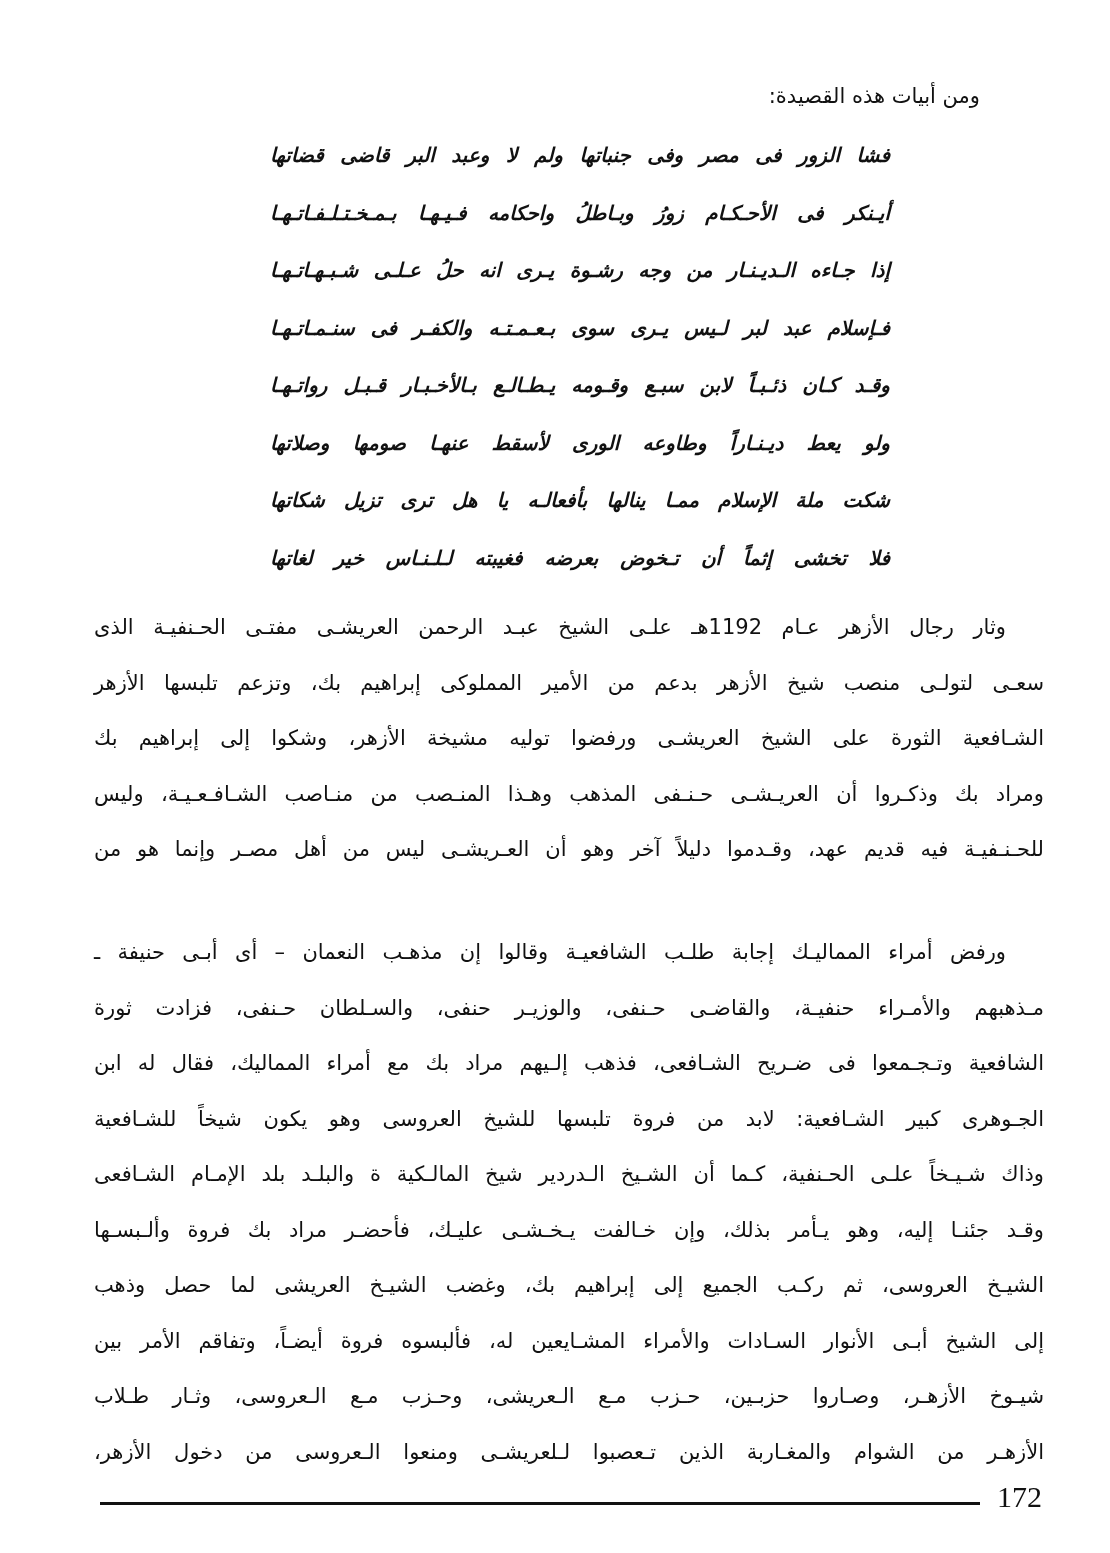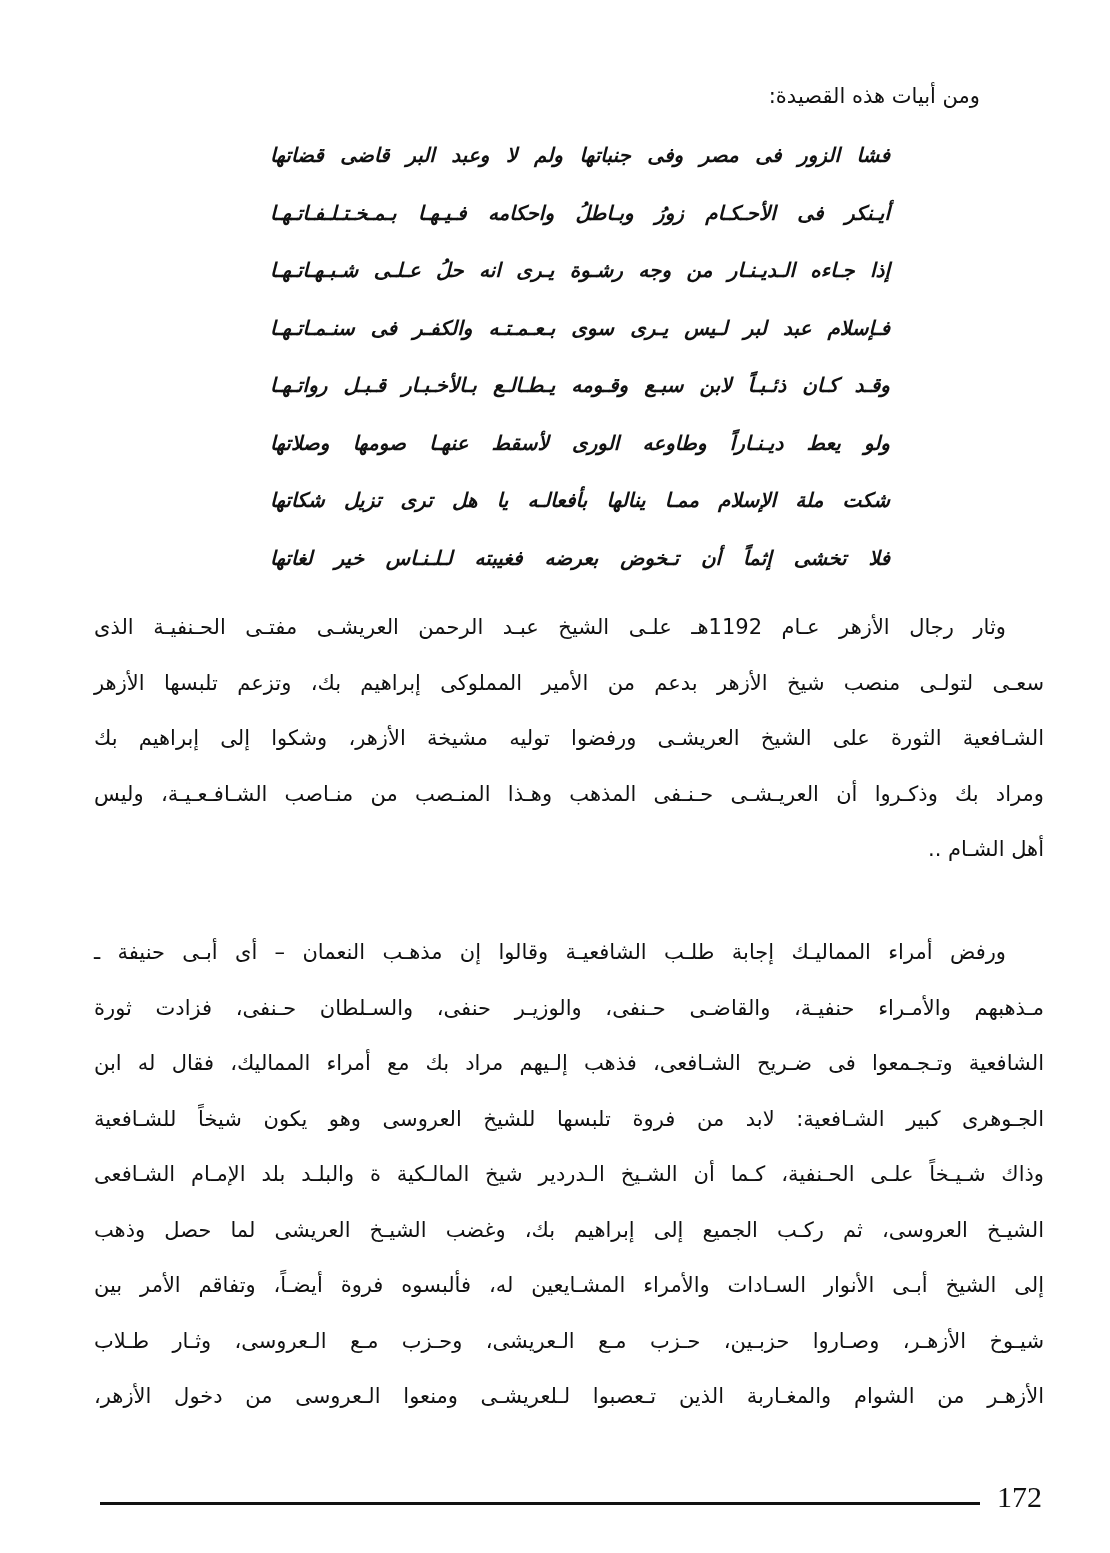--- a/index.html
+++ b/index.html
@@ -107,29 +107,30 @@
     <div class="verse">ولو يعط ديـنـاراً وطاوعه الورى لأسقط عنهـا صومها وصلاتها</div>
     <div class="verse">شكت ملة الإسلام ممـا ينالها بأفعالـه يا هل ترى تزيل شكاتها</div>
     <div class="verse">فلا تخشى إثماً أن تـخوض بعرضه فغيبته لـلـنـاس خير لغاتها</div>
   </div>
 
   <div class="prose para1">
     <div class="line first">وثار رجال الأزهر عـام 1192هـ علـى الشيخ عبـد الرحمن العريشـى مفتـى الحـنفيـة الذى</div>
     <div class="line">سعـى لتولـى منصب شيخ الأزهر بدعم من الأمير المملوكى إبراهيم بك، وتزعم تلبسها الأزهر</div>
     <div class="line">الشـافعية الثورة على الشيخ العريشـى ورفضوا توليه مشيخة الأزهر، وشكوا إلى إبراهيم بك</div>
     <div class="line">ومراد بك وذكـروا أن العريـشـى حـنـفى المذهب وهـذا المنـصب من منـاصب الشـافـعـيـة، وليس</div>
-    <div class="line last">أهل الشـام ..</div>
+    <div class="line">للحـنـفيـة فيه قديم عهد، وقـدموا دليلاً آخر وهو أن العـريشـى ليس من أهل مصـر وإنما هو من</div>
   </div>
 
   <div class="prose para2">
     <div class="line first">ورفض أمراء المماليـك إجابة طلـب الشافعيـة وقالوا إن مذهـب النعمان – أى أبـى حنيفة ـ</div>
     <div class="line">مـذهبهم والأمـراء حنفيـة، والقاضـى حـنفى، والوزيـر حنفى، والسـلطان حـنفى، فزادت ثورة</div>
     <div class="line">الشافعية وتـجـمعوا فى ضـريح الشـافعى، فذهب إلـيهم مراد بك مع أمراء المماليك، فقال له ابن</div>
     <div class="line">الجـوهرى كبير الشـافعية: لابد من فروة تلبسها للشيخ العروسى وهو يكون شيخاً للشـافعية</div>
     <div class="line">وذاك شـيـخاً علـى الحـنفية، كـما أن الشـيخ الـدردير شيخ المالـكية ة والبلـد بلد الإمـام الشـافعى</div>
+    <div class="line">وقـد جئنـا إليه، وهو يـأمر بذلك، وإن خـالفت يـخـشـى عليـك، فأحضـر مراد بك فروة وألـبسـها</div>
     <div class="line">الشيـخ العروسى، ثم ركـب الجميع إلى إبراهيم بك، وغضب الشيـخ العريشى لما حصل وذهب</div>
     <div class="line">إلى الشيخ أبـى الأنوار السـادات والأمراء المشـايعين له، فألبسوه فروة أيضـاً، وتفاقم الأمر بين</div>
     <div class="line">شيـوخ الأزهـر، وصـاروا حزبـين، حـزب مـع الـعريشى، وحـزب مـع الـعروسى، وثـار طـلاب</div>
     <div class="line">الأزهـر من الشوام والمغـاربة الذين تـعصبوا لـلعريشـى ومنعوا الـعروسى من دخول الأزهر،</div>
   </div>
 
   <div class="footer">
     <div class="footer-rule"></div>
     <div class="page-number">172</div>
   </div>

